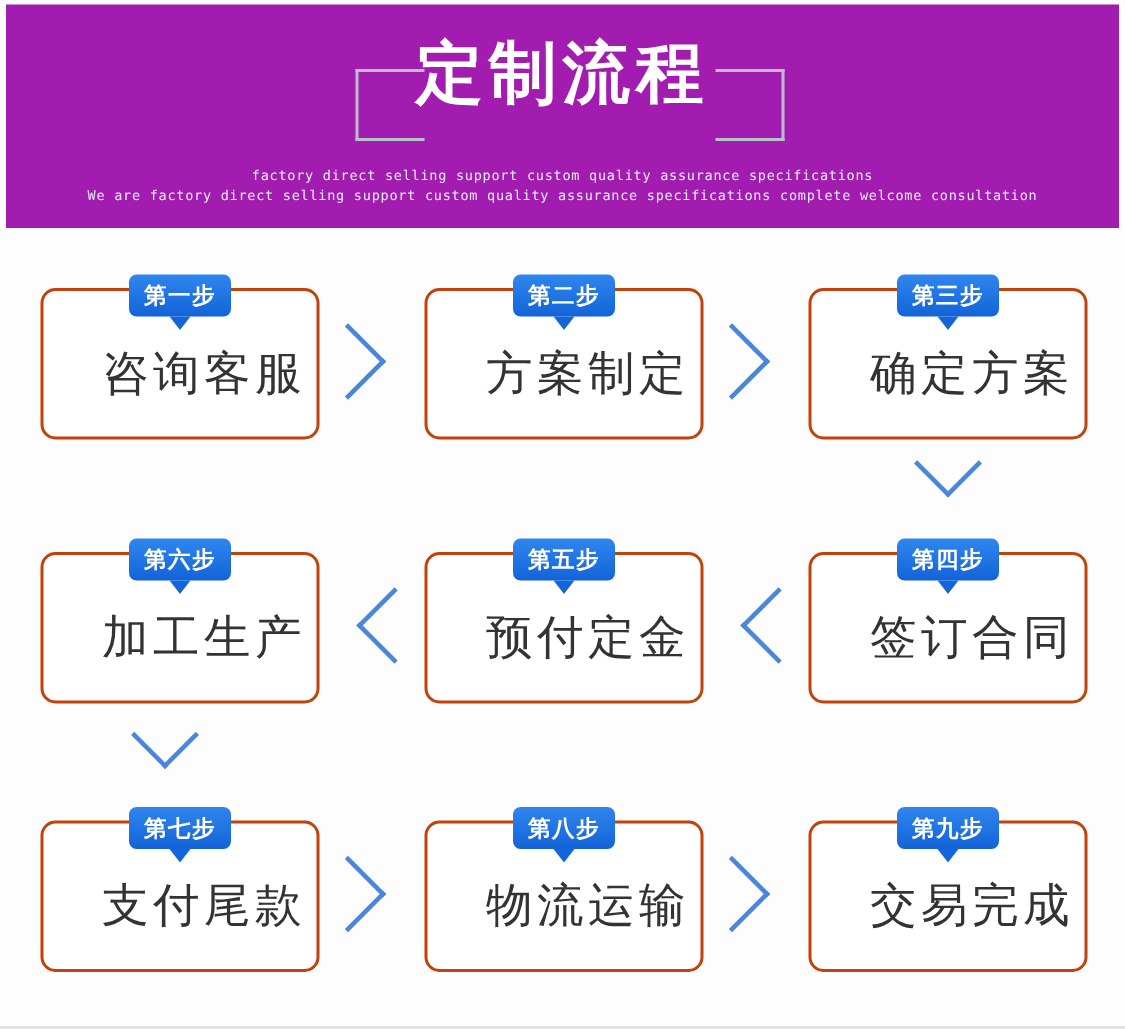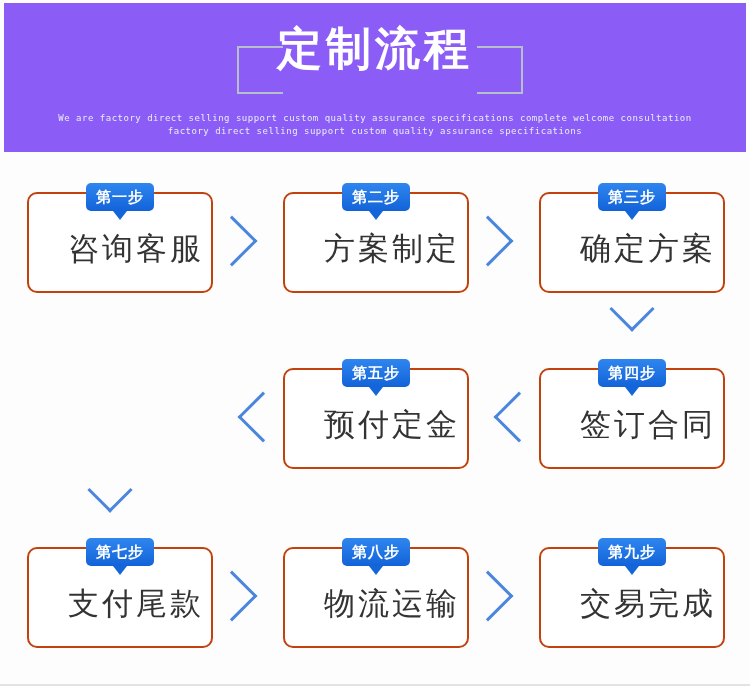--- a/index.html
+++ b/index.html
@@ -4,21 +4,21 @@
 <style>
   html,body { margin:0; padding:0; background:#ffffff; }
   .page {
     position:relative; width:750px; height:686px; margin:0 auto;
     background:#fdfdfd; overflow:hidden;
     font-family:"Liberation Sans", sans-serif;
   }
   .page-bottom-line { position:absolute; left:0; right:0; bottom:0; height:2px; background:#e2e2e2; }
 
   
-  .banner { position:absolute; left:4px; top:3px; right:4px; height:149px; background:#8b5cf6; }
+  .banner { position:absolute; left:4px; top:3px; right:4px; height:149px; background:#a21caf; }
   .banner-title {
     position:absolute; top:20px; left:0; right:0; text-align:center;
     color:#ffffff; font-size:45px; font-weight:bold; letter-spacing:4px; line-height:52px;
   }
   .bracket { position:absolute; top:43px; width:46px; height:48px; box-sizing:border-box; }
   .bracket-left  { left:233px; border-left:2px solid #b7bfc9; border-top:2px solid #b7bfc9; border-bottom:2px solid #b7bfc9; }
   .bracket-right { left:473px; border-right:2px solid #b7bfc9; border-top:2px solid #b7bfc9; border-bottom:2px solid #b7bfc9; }
   .banner-badge {
     position:absolute; top:81px; left:50%; transform:translateX(-50%);
     background:#f2c83c; color:#15130a; padding:2px 16px;
@@ -66,22 +66,22 @@
 </head>
 <body>
 
 <div class="page">
 
   <div class="banner">
     <div class="bracket bracket-left"></div>
     <div class="bracket bracket-right"></div>
     <div class="banner-title">定制流程</div>
     <div class="taglines">
+      <div>factory direct selling support custom quality assurance specifications</div>
       <div>We are factory direct selling support custom quality assurance specifications complete welcome consultation</div>
-      <div>factory direct selling support custom quality assurance specifications</div>
     </div>
   </div>
 
   <div class="step r1 c1">
     <div class="badge">第一步</div>
     <div class="step-label">咨询客服</div>
   </div>
   <div class="chev chev-r" style="left:214px; top:223px;"></div>
   <div class="step r1 c2">
     <div class="badge">第二步</div>
@@ -97,20 +97,24 @@
   <div class="step r2 c3">
     <div class="badge">第四步</div>
     <div class="step-label">签订合同</div>
   </div>
   <div class="chev chev-l" style="left:501px; top:399px;"></div>
   <div class="step r2 c2">
     <div class="badge">第五步</div>
     <div class="step-label">预付定金</div>
   </div>
   <div class="chev chev-l" style="left:245px; top:399px;"></div>
+  <div class="step r2 c1">
+    <div class="badge">第六步</div>
+    <div class="step-label">加工生产</div>
+  </div>
   <div class="chev chev-d" style="left:94px; top:474px;"></div>
 
   <div class="step r3 c1">
     <div class="badge">第七步</div>
     <div class="step-label">支付尾款</div>
   </div>
   <div class="chev chev-r" style="left:214px; top:578px;"></div>
   <div class="step r3 c2">
     <div class="badge">第八步</div>
     <div class="step-label">物流运输</div>

